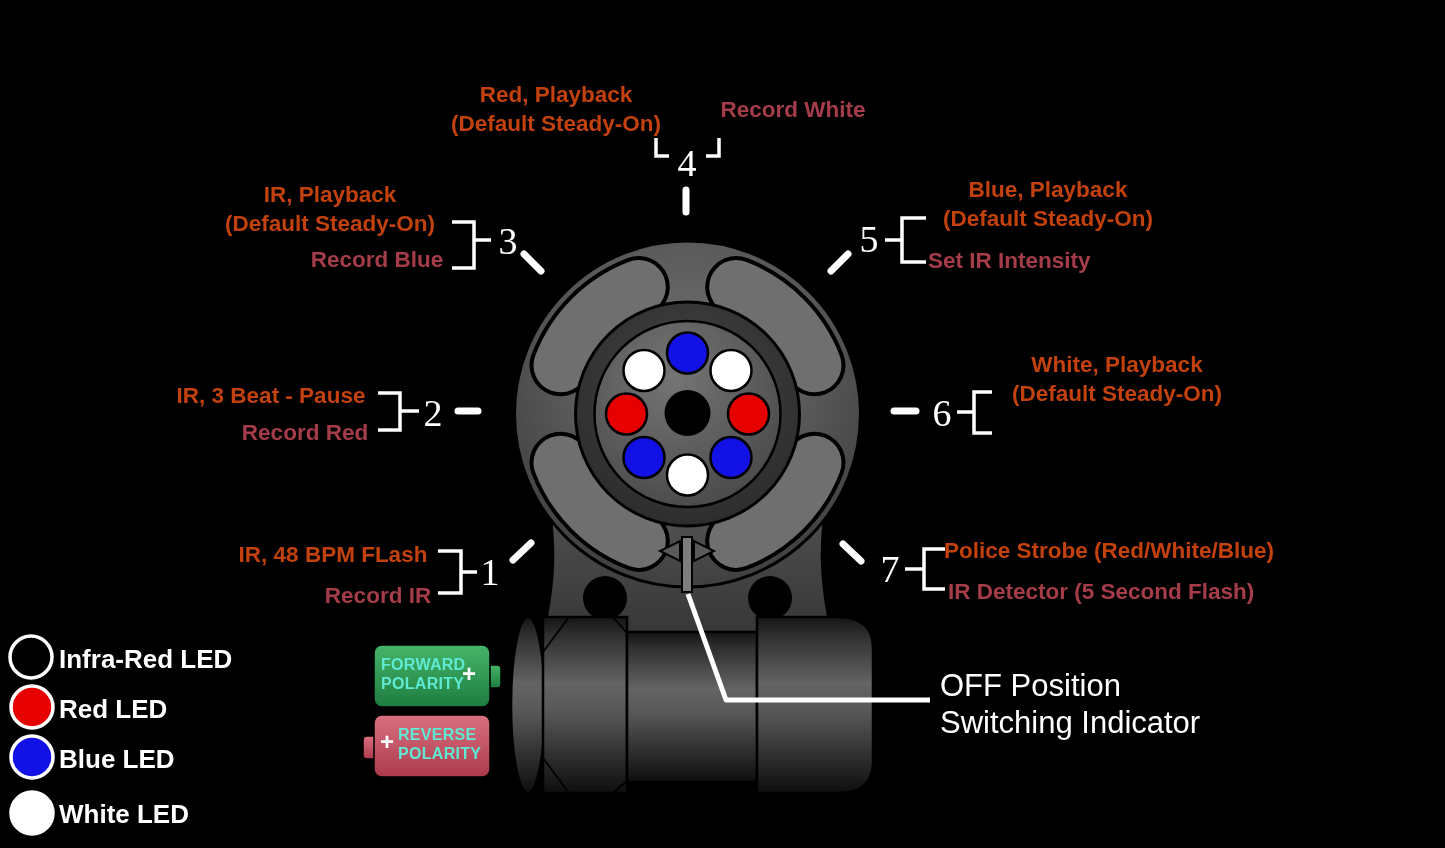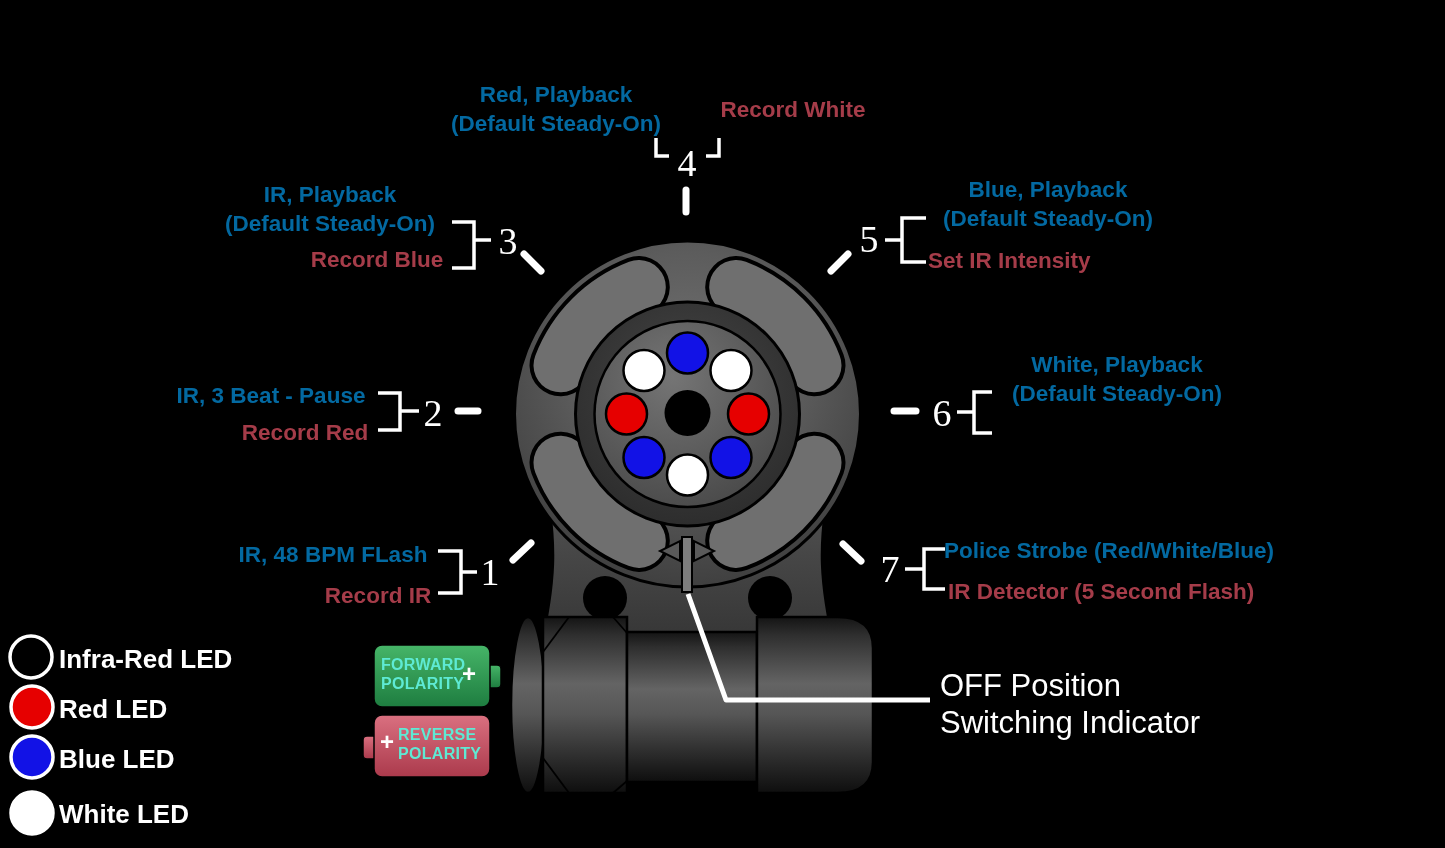--- a/index.html
+++ b/index.html
@@ -1,21 +1,21 @@
 <!DOCTYPE html>
 <html><head>
 <meta charset="utf-8">
 <style>
   html,body{margin:0;padding:0;background:#000;}
   #stage{position:relative;width:1445px;height:848px;background:#000;overflow:hidden;
          font-family:"Liberation Sans",sans-serif;}
   #stage svg{position:absolute;left:0;top:0;}
   .lbl{position:absolute;font-weight:bold;font-size:22.5px;line-height:29px;white-space:nowrap;}
   .lbl.center{transform:translateX(-50%);text-align:center;}
-  .green{color:#0369a1;}
+  .green{color:#c2410c;}
   .red{color:#a53c49;}
   .num{position:absolute;color:#fff;font-family:"Liberation Serif",serif;font-size:38px;
        transform:translate(-50%,-50%);white-space:nowrap;}
   .callout{position:absolute;color:#fff;font-size:31px;line-height:37px;font-weight:normal;white-space:nowrap;}
   .legend-label{position:absolute;color:#fff;font-weight:bold;font-size:26px;white-space:nowrap;}
   .bat-text{position:absolute;color:#5eead4;font-weight:bold;font-size:16px;line-height:18.5px;
             letter-spacing:.3px;white-space:nowrap;}
   .bat-plus{position:absolute;color:#fff;font-weight:bold;font-size:24px;line-height:24px;}
 </style>
 </head>

